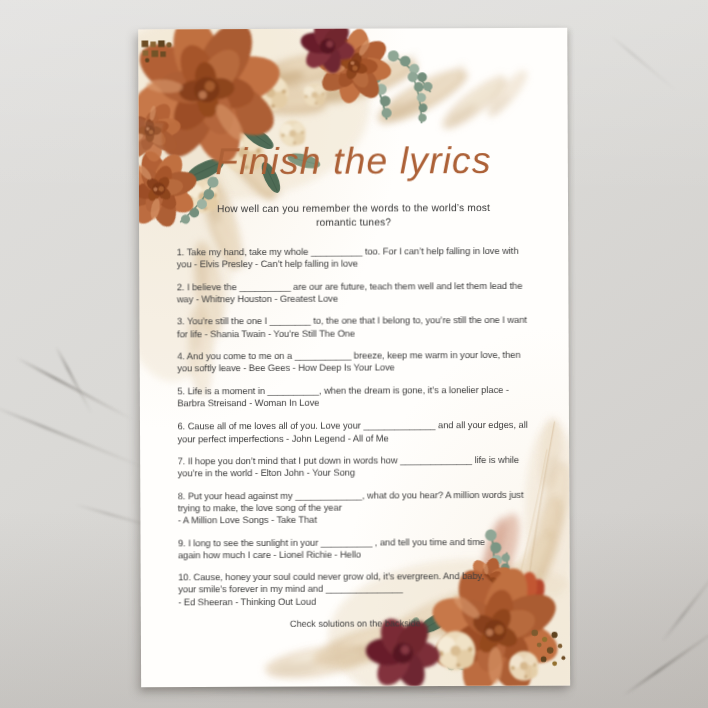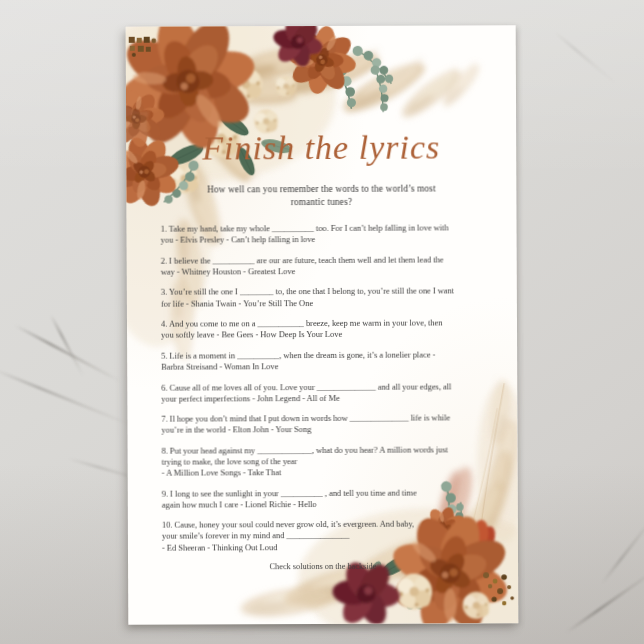--- a/index.html
+++ b/index.html
@@ -1,18 +1,18 @@
 <!DOCTYPE html>
 <html><head>
 <meta charset="utf-8">
 <style>
   html,body{margin:0;padding:0;background:#cfcdca;}
   .stage{position:relative;width:644px;height:644px;overflow:hidden;
     background:linear-gradient(145deg,#e0dfdd 0%,#dad9d6 40%,#d3d1ce 78%,#ccc9c5 100%);
-    font-family:Liberation Serif, serif;}
+    font-family:Liberation Sans, sans-serif;}
   .stage::after{content:"";position:absolute;inset:0;pointer-events:none;
     background:linear-gradient(180deg,rgba(255,255,255,.18),rgba(0,0,0,0) 28%,rgba(0,0,0,0) 72%,rgba(110,103,96,.16));}
   .vein{position:absolute;height:3px;border-radius:3px;
     background:linear-gradient(90deg,transparent,rgba(122,119,114,.55),rgba(150,146,140,.30),transparent);
     filter:blur(1.2px);}
   .v1{left:8px;top:352px;width:120px;transform:rotate(28deg);}
   .v2{left:-12px;top:396px;width:150px;transform:rotate(22deg);opacity:.7;}
   .v3{left:32px;top:344px;width:70px;transform:rotate(62deg);opacity:.8;}
   .v4{left:556px;top:598px;width:115px;transform:rotate(-35deg);}
   .v5{left:584px;top:546px;width:92px;transform:rotate(-52deg);opacity:.6;}

